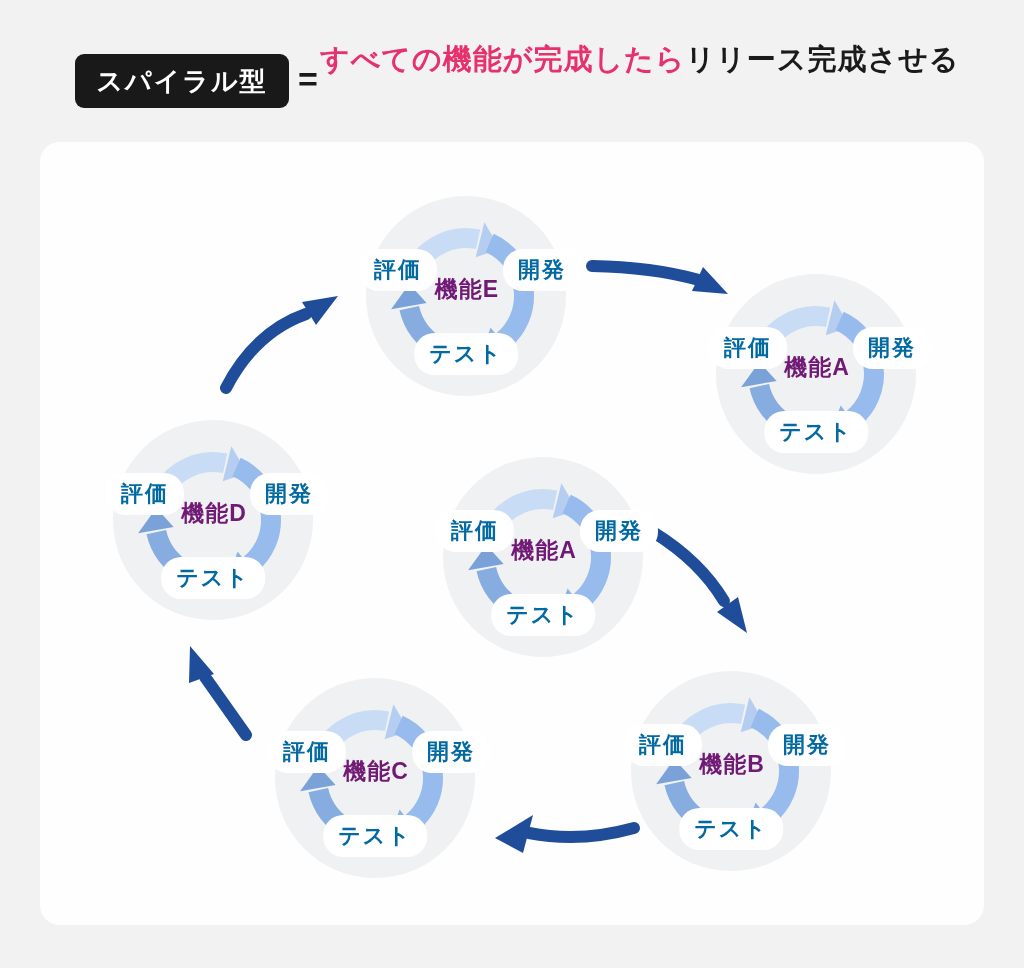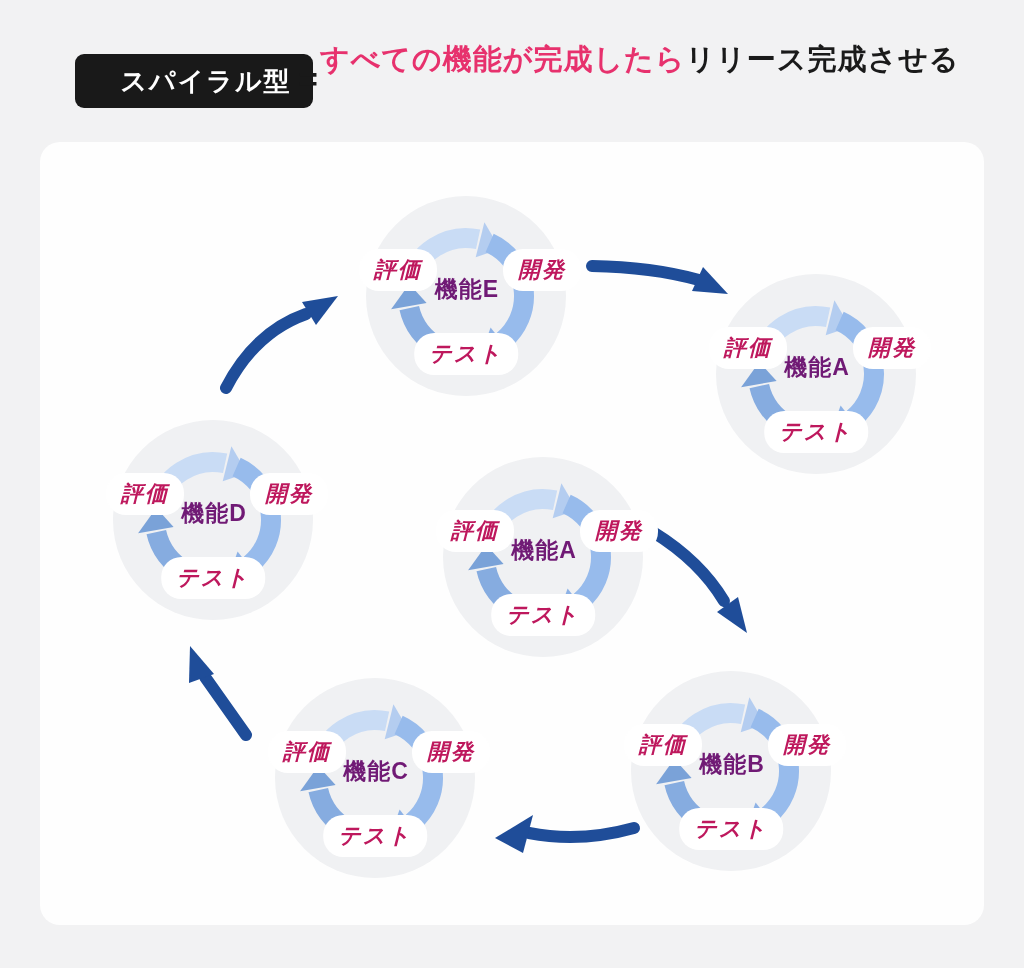--- a/index.html
+++ b/index.html
@@ -9,21 +9,21 @@
     font-family:"Liberation Sans","DejaVu Sans",sans-serif;
     position:relative;overflow:hidden;
   }
   .page{position:absolute;inset:0;}
 
   
   .badge{
     position:absolute;left:75px;top:54px;width:214px;height:54px;
     background:#191919;color:#fff;border-radius:9px;
     display:flex;align-items:center;justify-content:center;
-    font-size:26px;font-weight:900;letter-spacing:2px;padding-left:24px;
+    font-size:26px;font-weight:900;letter-spacing:2px;
   }
   .equals{
     position:absolute;left:292px;top:60px;width:32px;
     font-size:34px;font-weight:900;color:#191919;text-align:center;
   }
   .headline{
     position:absolute;left:320px;top:40px;
     font-size:29px;font-weight:900;line-height:39px;
     color:#1a1a1a;letter-spacing:1px;white-space:nowrap;
   }
@@ -37,21 +37,21 @@
   .connectors{position:absolute;left:0;top:0;width:944px;height:783px;}
 
   
   .cycle{position:absolute;width:200px;height:200px;}
   .disc{position:absolute;inset:0;border-radius:50%;background:#f0f1f3;}
   .ring{position:absolute;left:0;top:0;width:200px;height:200px;}
   .pill{
     position:absolute;transform:translate(-50%,-50%);
     background:#ffffff;border-radius:20px;
     padding:6px 15px;font-size:22px;font-weight:800;
-    color:#be185d;letter-spacing:2px;white-space:nowrap;font-style:italic;
+    color:#0369a1;letter-spacing:2px;white-space:nowrap;
   }
   .pill.eval{left:32px;top:74px;}
   .pill.dev{left:176px;top:74px;}
   .pill.test{left:100px;top:158px;}
   .cycle-label{
     position:absolute;left:101px;top:93px;transform:translate(-50%,-50%);
     font-size:23px;font-weight:700;color:#701a75;
     letter-spacing:1px;white-space:nowrap;
   }
 </style>

